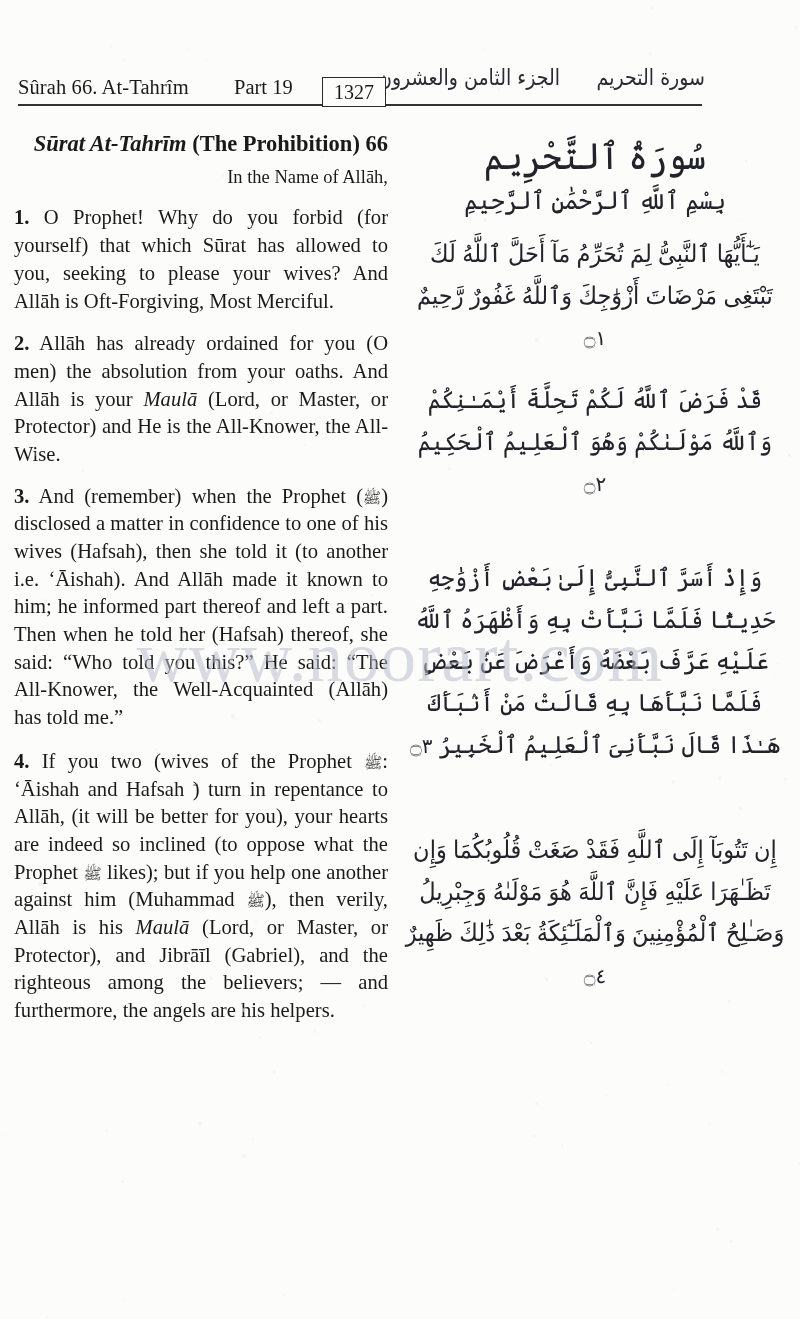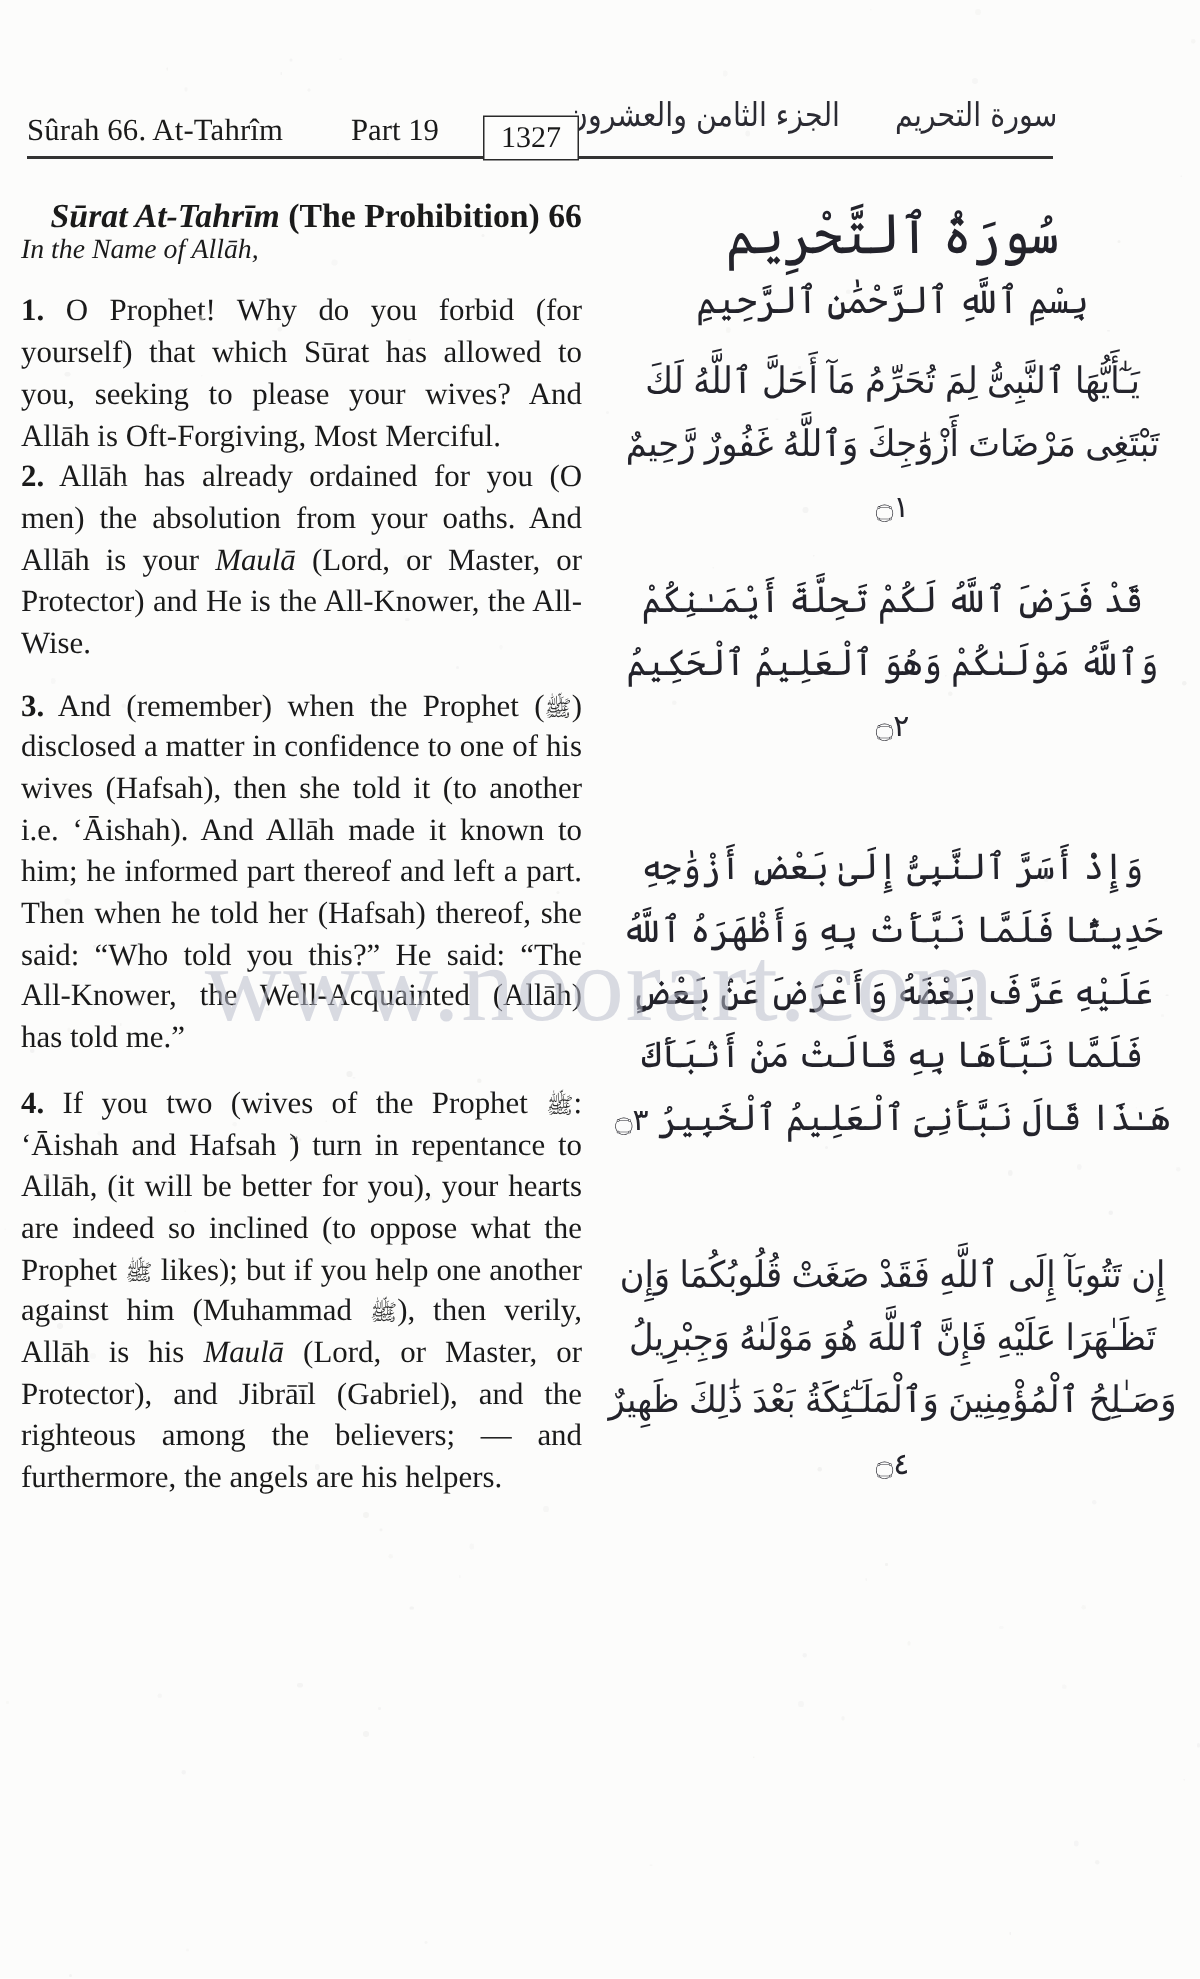--- a/index.html
+++ b/index.html
@@ -92,24 +92,23 @@
   .surah-title {
     font-size: 22.5px;
     font-weight: bold;
     font-style: italic;
     text-align: right;
     line-height: 1.12;
     white-space: nowrap;
   }
   .surah-title .nonital { font-style: normal; }
   .basmalah-en {
-    margin-top: 0;
-    font-style: italic;
+    margin-top: 10px;
     font-size: 18.5px;
-    text-align: left;
+    text-align: right;
     line-height: 1.26;
   }
 
   .ar-surah-title {
     font-size: 33px;
     line-height: 1.25;
     transform: scaleY(1.12);
     transform-origin: center top;
     margin-top: 2px;
   }
@@ -189,21 +188,21 @@
     <div class="pagebox">1327</div>
   </div>
 
   <div class="col-en">
     <div class="surah-title"><span>Sūrat At-Tahrīm</span><span class="nonital"> </span><span class="nonital">(The Prohibition) 66</span></div>
     <div class="basmalah-en">
       <div>In the Name of Allāh,</div>
     </div>
 
     <div class="verse-en" style="margin-top:15px"><span class="vnum">1.</span> <span>O Prophet! Why do you forbid (for yourself) that which Sūrat has allowed to you, seeking to please your wives? And Allāh is Oft-Forgiving, Most Merciful.</span></div>
-    <div class="verse-en" style=""><span class="vnum">2.</span> <span>Allāh has already ordained for you (O men) the absolution from your oaths. And Allāh is your <i>Maulā</i> (Lord, or Master, or Protector) and He is the All-Knower, the All-Wise.</span></div>
+    <div class="verse-en" style="margin-top:15px"><span class="vnum">2.</span> <span>Allāh has already ordained for you (O men) the absolution from your oaths. And Allāh is your <i>Maulā</i> (Lord, or Master, or Protector) and He is the All-Knower, the All-Wise.</span></div>
     <div class="verse-en" style="margin-top:14px"><span class="vnum">3.</span> <span>And (remember) when the Prophet (<span class="pbuh">ﷺ</span>) disclosed a matter in confidence to one of his wives (Hafsah), then she told it (to another i.e. ‘Āishah). And Allāh made it known to him; he informed part thereof and left a part. Then when he told her (Hafsah) thereof, she said: “Who told you this?” He said: “The All-Knower, the Well-Acquainted (Allāh) has told me.”</span></div>
     <div class="verse-en" style="margin-top:16px"><span class="vnum">4.</span> <span>If you two (wives of the Prophet <span class="pbuh">ﷺ</span>: ‘Āishah and Hafsah <span class="pbuh">ؓ</span>) turn in repentance to Allāh, (it will be better for you), your hearts are indeed so inclined (to oppose what the Prophet <span class="pbuh">ﷺ</span> likes); but if you help one another against him (Muhammad <span class="pbuh">ﷺ</span>), then verily, Allāh is his <i>Maulā</i> (Lord, or Master, or Protector), and Jibrāīl (Gabriel), and the righteous among the believers; — and furthermore, the angels are his helpers.</span></div>
   </div>
 
   <div class="col-ar">
     <div class="ar-surah-title">سُورَةُ ٱلتَّحْرِيم</div>
     <div class="ar-basmalah">بِسْمِ ٱللَّهِ ٱلرَّحْمَٰنِ ٱلرَّحِيمِ</div>
 
     <div class="verse-ar" style="margin-top:18px"><span>يَـٰٓأَيُّهَا ٱلنَّبِىُّ لِمَ تُحَرِّمُ مَآ أَحَلَّ ٱللَّهُ لَكَ تَبْتَغِى مَرْضَاتَ أَزْوَٰجِكَ وَٱللَّهُ غَفُورٌ رَّحِيمٌ</span> <span class="ayah-mark">۝١</span></div>
     <div class="verse-ar" style="margin-top:30px"><span>قَدْ فَرَضَ ٱللَّهُ لَكُمْ تَحِلَّةَ أَيْمَـٰنِكُمْ وَٱللَّهُ مَوْلَىٰكُمْ وَهُوَ ٱلْعَلِيمُ ٱلْحَكِيمُ</span> <span class="ayah-mark">۝٢</span></div>

